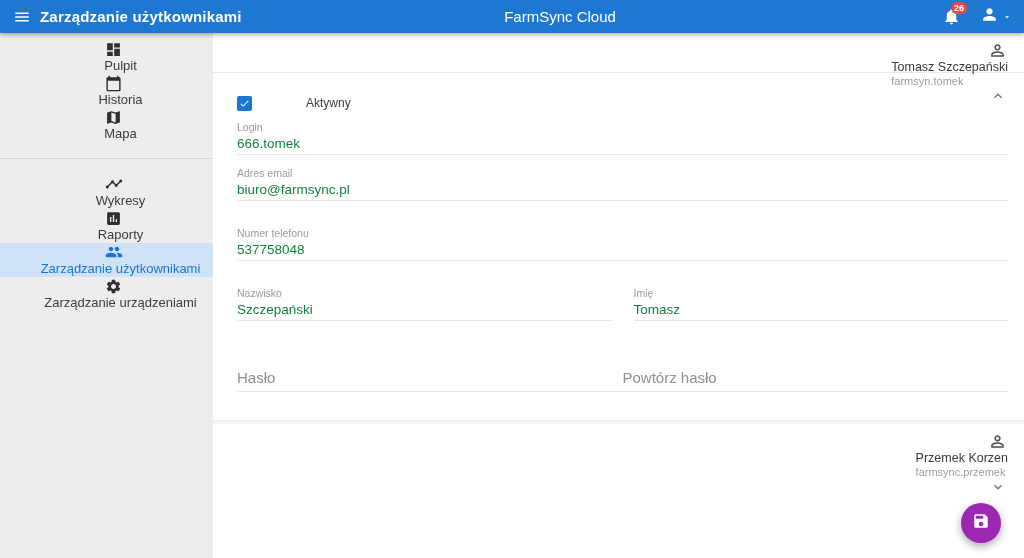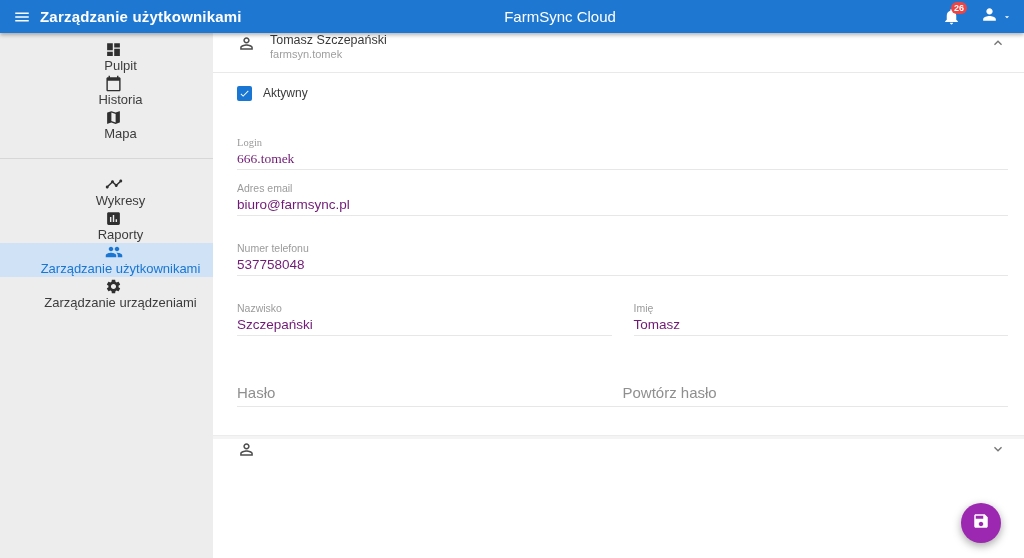--- a/index.html
+++ b/index.html
@@ -53,46 +53,46 @@
   .side-item.selected .s-label { color: #1976d2; }
   .side-item.selected svg { fill: #1976d2; }
   .side-divider { border-top: 1px solid #d7d7d7; margin: 16px 0 16px 0; }
 
   
   .main {
     position: absolute; top: 33px; left: 213px; width: 811px; height: 525px;
     background: #ffffff;
   }
   .panel-header {
-    height: 40px; display: flex; align-items: flex-start;
-    padding: 0 16px 0 24px; cursor: pointer; background: #fff;
+    height: 40px; display: flex; align-items: flex-end;
+    padding: 8px 16px 0 24px; cursor: pointer; background: #fff; flex-direction: column;
   }
   .panel-header.bordered { border-bottom: 1px solid #e9e9e9; }
   .ph-icon { width: 20px; height: 20px; display: flex; align-items: center; }
   .ph-icon svg { fill: #4d4d4d; }
   .ph-text { margin-left: 13px; display: flex; flex-direction: column; }
   .ph-name { font-size: 12.5px; color: #3a3a3a; font-weight: 500; line-height: 15px; }
   .ph-user { font-size: 11px; color: #9e9e9e; line-height: 13px; }
   .ph-spacer { flex: 1; }
   .ph-chevron { width: 20px; height: 20px; display: flex; align-items: center; justify-content: center; }
   .ph-chevron svg { fill: #757575; }
 
   .panel-body { padding: 0 16px 28px 24px; background: #fff; }
 
-  .checkbox-row { margin-top: 10px; height: 20px; display: flex; align-items: center; }
+  .checkbox-row { margin-top: 20px; height: 20px; display: flex; align-items: center; gap: 43px; }
   .checkbox {
     width: 15px; height: 15px; background: #1976d2; border-radius: 2px;
     display: flex; align-items: center; justify-content: center; cursor: pointer;
   }
   .checkbox-label { margin-left: 11px; font-size: 12px; color: #3a3a3a; font-weight: 500; }
 
   .field { margin-top: 12px; border-bottom: 1px solid #e7e7e7; padding-bottom: 2px; }
   .field .f-label { font-size: 10.5px; color: #9b9b9b; line-height: 13px; }
-  .field .f-value { font-size: 13.5px; color: #701a75; line-height: 17px; margin-top: 1px; min-height: 17px; }
-  .field.first { margin-top: 33px; font-family: Liberation Serif, serif; }
+  .field .f-value { font-size: 13.5px; color: #15803d; line-height: 17px; margin-top: 1px; min-height: 17px; }
+  .field.first { margin-top: 8px; }
   .field.gap-lg { margin-top: 26px; }
 
   .two-col { display: flex; gap: 22px; }
   .two-col .col { flex: 1; }
   .two-col .field { margin-top: 26px; }
 
   .pw-row { display: flex; margin-top: 14px; }
   .pw-row .pw-field {
     flex: 1; border-bottom: 1px solid #e7e7e7; padding: 34px 0 4px 0;
   }
@@ -279,20 +279,24 @@
 
   <div class="panel-gap"></div>
 
   <div>
     <div class="panel-header">
       <span class="ph-icon">
         <svg width="19" height="19" viewBox="0 0 24 24">
             <path d="M12 5.9c1.16 0 2.1.94 2.1 2.1s-.94 2.1-2.1 2.1S9.9 9.16 9.9 8s.94-2.1 2.1-2.1m0 9c2.97 0 6.1 1.46 6.1 2.1v1.1H5.9V17c0-.64 3.13-2.1 6.1-2.1M12 4C9.79 4 8 5.79 8 8s1.79 4 4 4 4-1.79 4-4-1.79-4-4-4zm0 9c-2.67 0-8 1.34-8 4v3h16v-3c0-2.66-5.33-4-8-4z"></path>
           </svg>
       </span>
+      <span class="ph-text">
+        <span class="ph-name">Przemek Korzen</span>
+        <span class="ph-user">farmsync.przemek</span>
+      </span>
       <span class="ph-spacer"></span>
       <span class="ph-chevron">
         <svg width="16" height="16" viewBox="0 0 24 24">
             <path d="M16.59 8.59L12 13.17 7.41 8.59 6 10l6 6 6-6z"></path>
           </svg>
       </span>
     </div>
   </div>
 </div>
 

